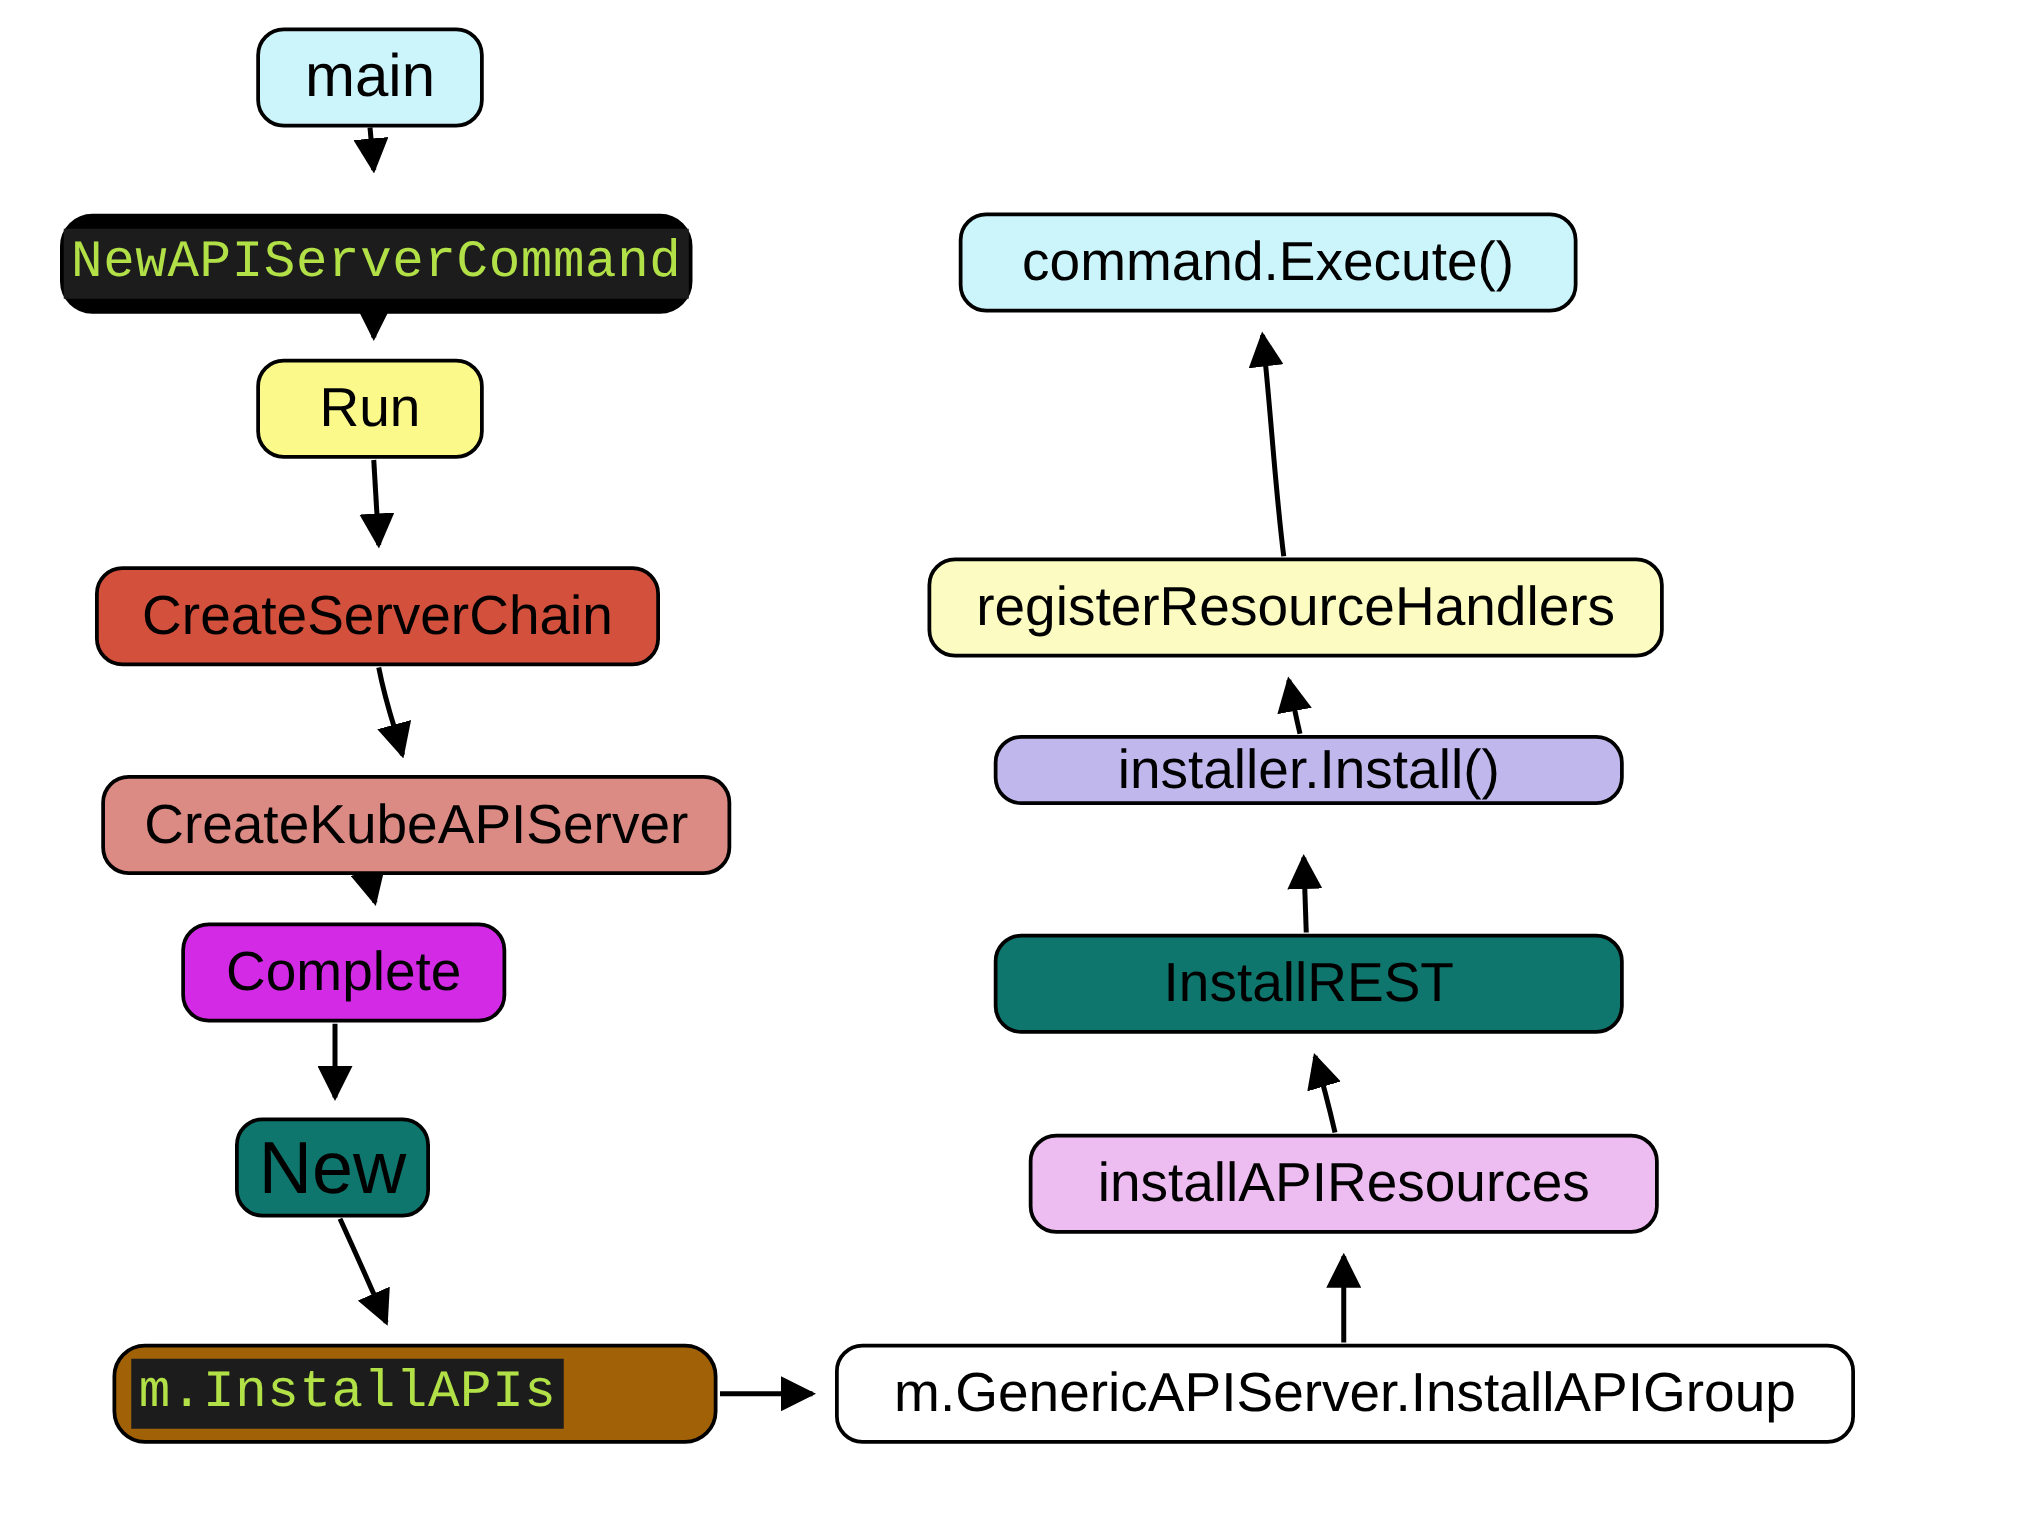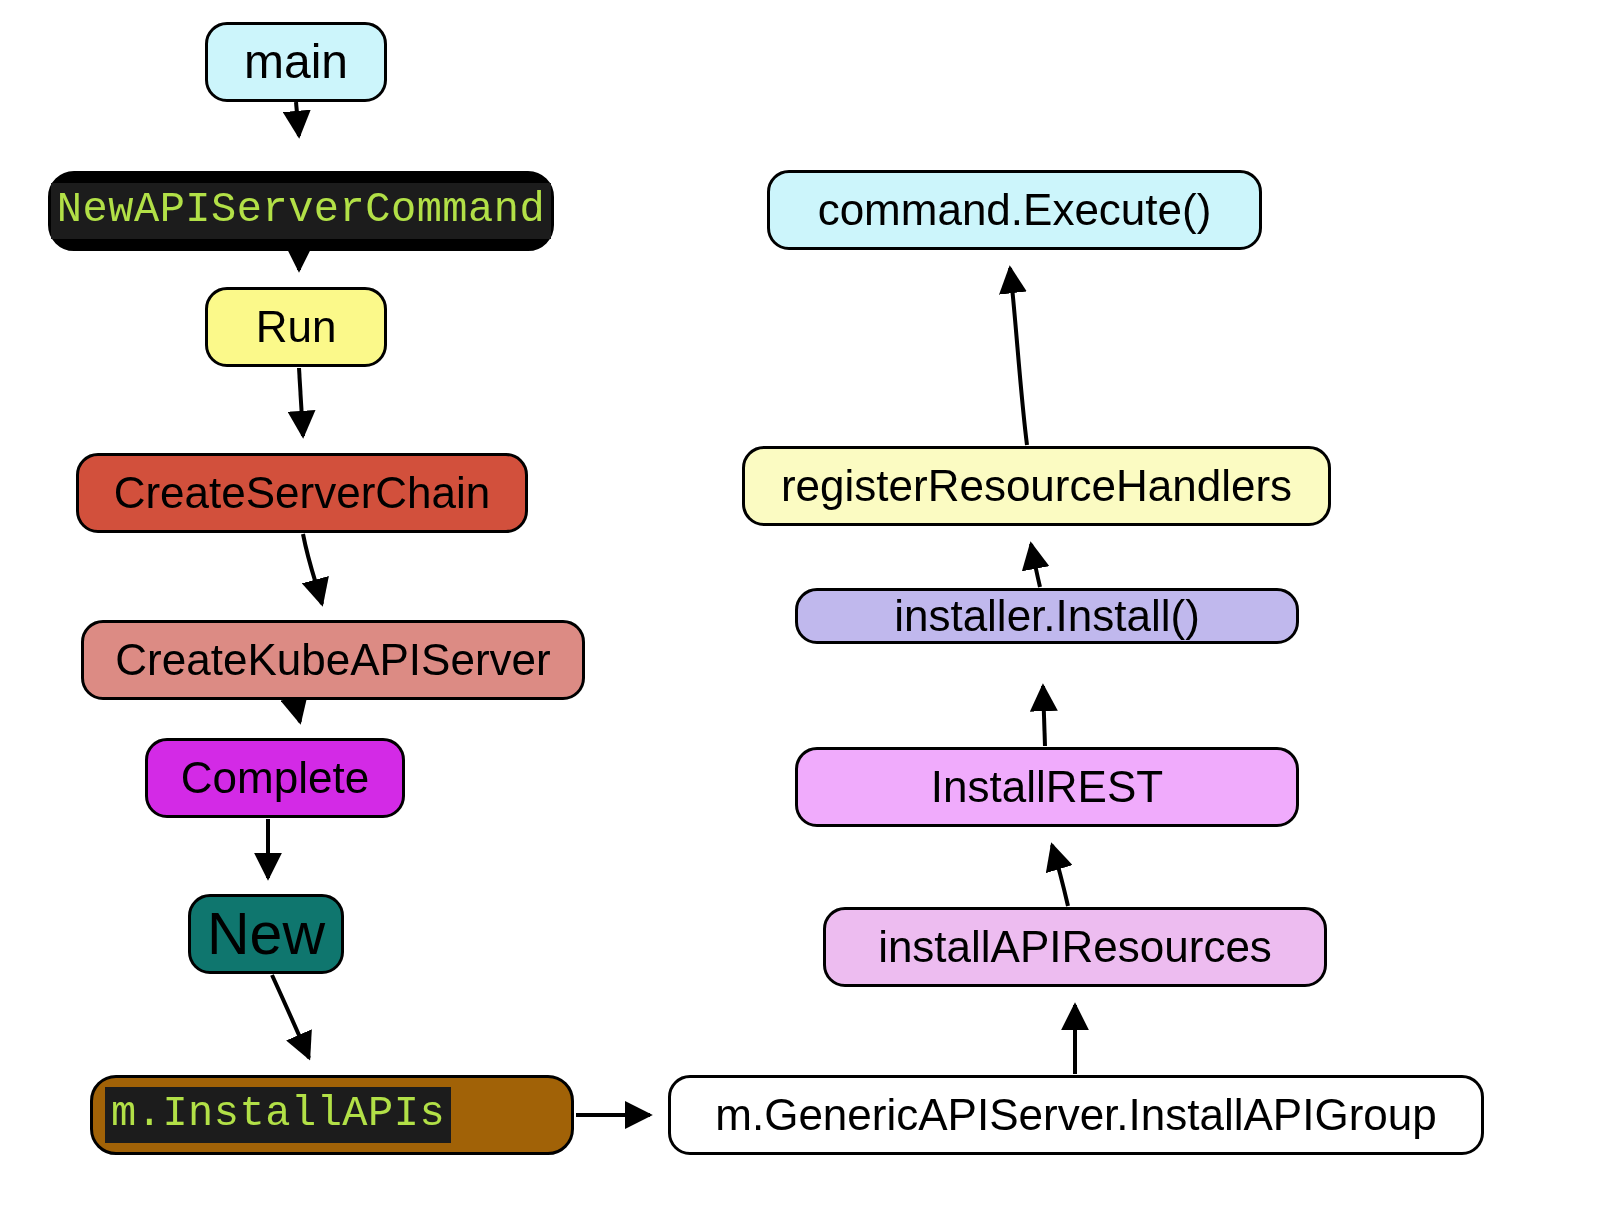--- a/index.html
+++ b/index.html
@@ -109,21 +109,21 @@
       </div>
       <div class="node" style="left: 767px; top: 170px; width: 495px; height: 80px; background: rgb(204, 245, 251); border-color: rgb(0, 0, 0); font-size: 44px; color: rgb(0, 0, 0);">
         <span class="node-label">command.Execute()</span>
       </div>
       <div class="node" style="left: 742px; top: 446px; width: 589px; height: 80px; background: rgb(251, 251, 194); border-color: rgb(0, 0, 0); font-size: 44px; color: rgb(0, 0, 0);">
         <span class="node-label">registerResourceHandlers</span>
       </div>
       <div class="node" style="left: 795px; top: 588px; width: 504px; height: 56px; background: rgb(192, 184, 237); border-color: rgb(0, 0, 0); font-size: 44px; color: rgb(0, 0, 0);">
         <span class="node-label">installer.Install()</span>
       </div>
-      <div class="node" style="left: 795px; top: 747px; width: 504px; height: 80px; background: #f0abfc; border-color: rgb(0, 0, 0); font-size: 44px; color: rgb(0, 0, 0);">
+      <div class="node" style="left: 795px; top: 747px; width: 504px; height: 80px; background: #0f766e; border-color: rgb(0, 0, 0); font-size: 44px; color: rgb(0, 0, 0);">
         <span class="node-label">InstallREST</span>
       </div>
       <div class="node" style="left: 823px; top: 907px; width: 504px; height: 80px; background: rgb(237, 188, 240); border-color: rgb(0, 0, 0); font-size: 44px; color: rgb(0, 0, 0);">
         <span class="node-label">installAPIResources</span>
       </div>
     </div>
 
 </div>
 
 </body></html>

